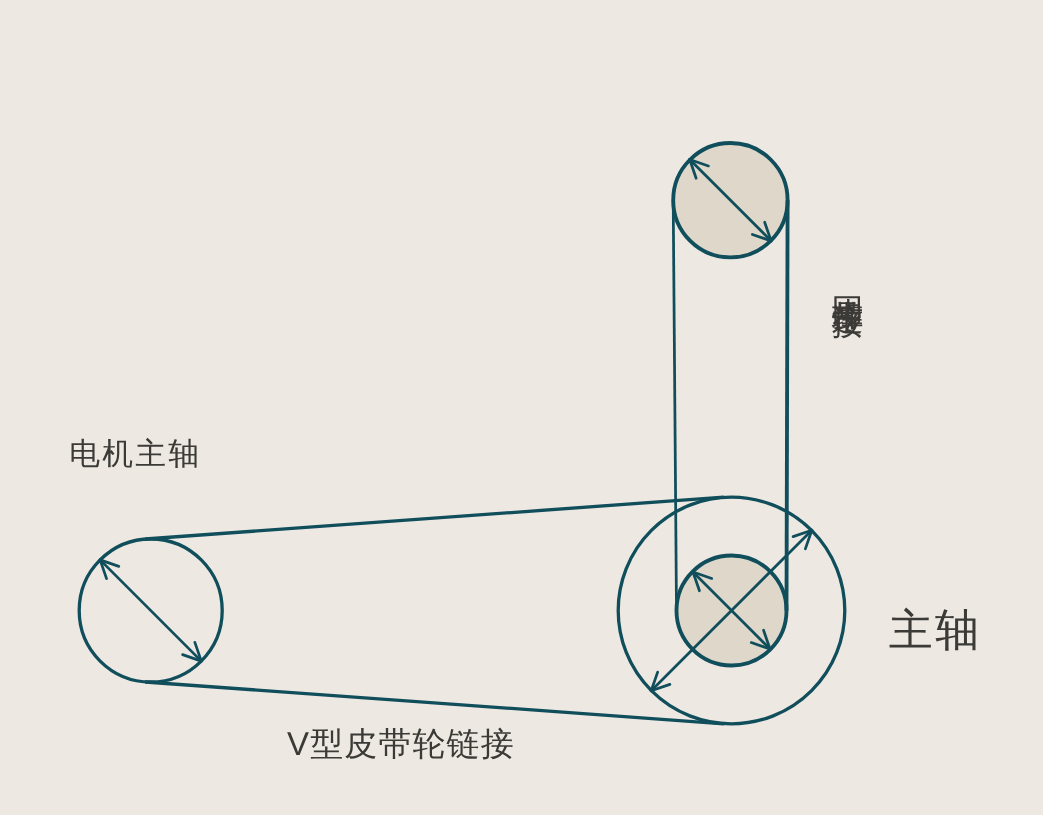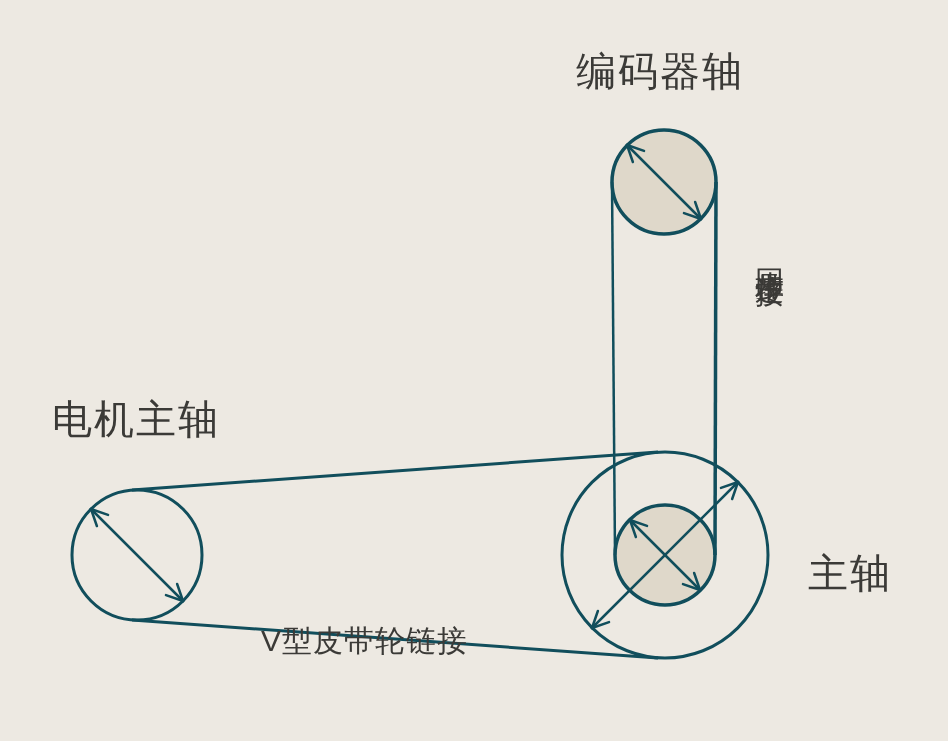--- a/index.html
+++ b/index.html
@@ -24,23 +24,23 @@
   }
   .label {
     position: absolute;
     color: var(--text, #3B3A37);
     font-weight: 500;
     line-height: 1.0;
     white-space: nowrap;
     user-select: none;
   }
   .label-encoder   { left: 576px; top: 51px;  font-size: 40px; letter-spacing: 2px; }
-  .label-motor     { left: 52px;  top: 399px; font-size: 40px; letter-spacing: 2px; }
+  .label-motor     { left: 63px;  top: 399px; font-size: 28px; letter-spacing: 2px; }
   .label-spindle   { left: 808px; top: 553px; font-size: 40px; letter-spacing: 2px; }
-  .label-vbelt     { left: 261px; top: 626px; font-size: 30px; letter-spacing: 1px; }
+  .label-vbelt     { left: 261px; top: 662px; font-size: 30px; letter-spacing: 1px; }
   .label-syncbelt  {
     left: 755px; top: 246px; font-size: 29px;
     writing-mode: vertical-rl;
     text-orientation: upright;
     letter-spacing: 2px;
   }
 </style>
 </head>
 <body>
 
@@ -84,19 +84,18 @@
         <g stroke="#114E5C" stroke-width="2.5" stroke-linecap="round" fill="none">
           <line x1="630" y1="520" x2="700" y2="590"></line>
           <line x1="700" y1="590" x2="682.9806656392122" y2="584.1397732197712"></line>
           <line x1="700" y1="590" x2="694.1397732197712" y2="572.9806656392122"></line>
           <line x1="630" y1="520" x2="647.0193343607878" y2="525.8602267802288"></line>
           <line x1="630" y1="520" x2="635.8602267802288" y2="537.0193343607878"></line>
         </g>
       </g>
   </svg>
 
-  <div class="label label-encoder">编码器轴</div>
   <div class="label label-motor">电机主轴</div>
   <div class="label label-spindle">主轴</div>
   <div class="label label-syncbelt">同步带连接</div>
   <div class="label label-vbelt">V型皮带轮链接</div>
 
 </div>
 
 </body></html>

